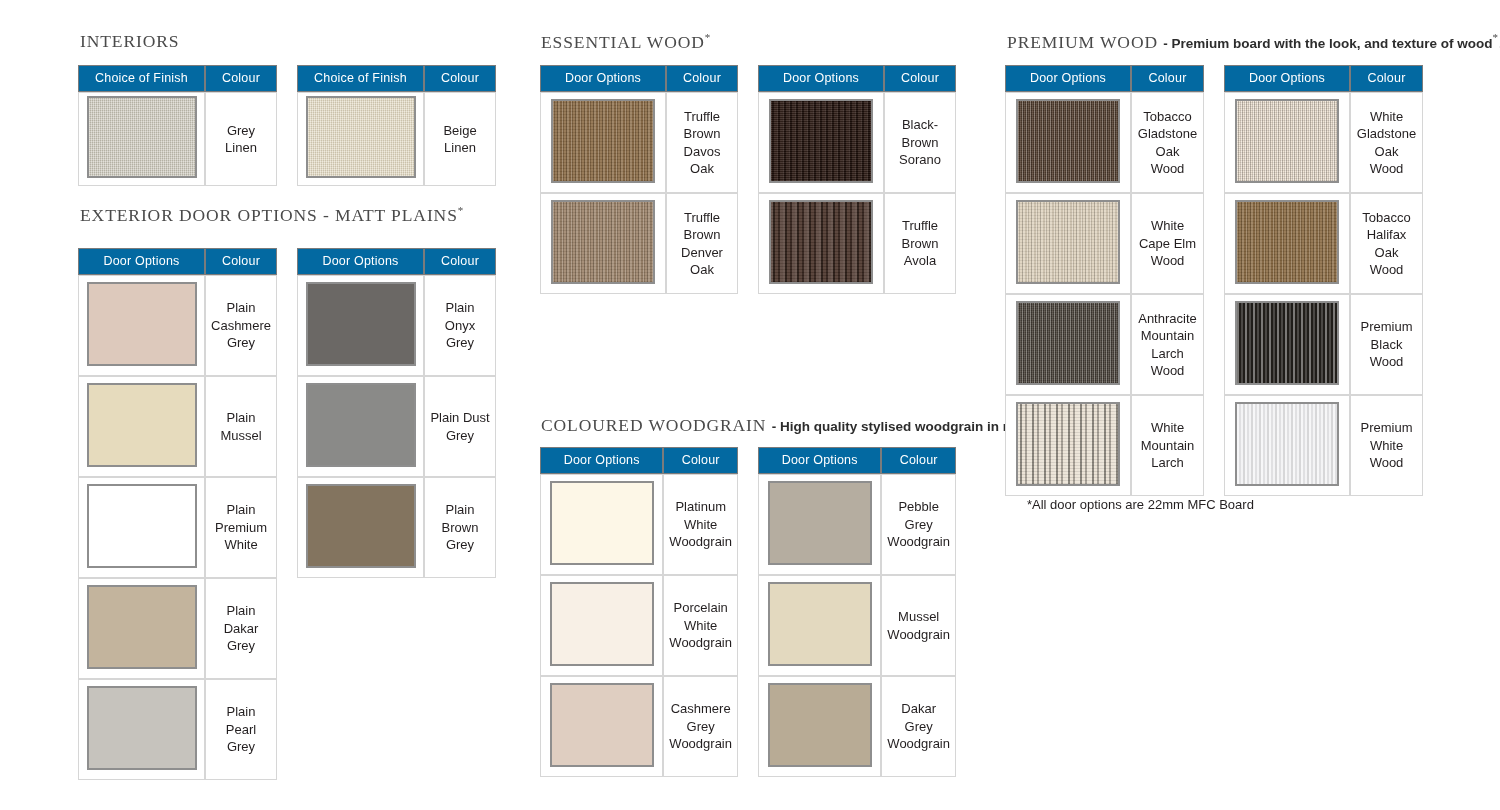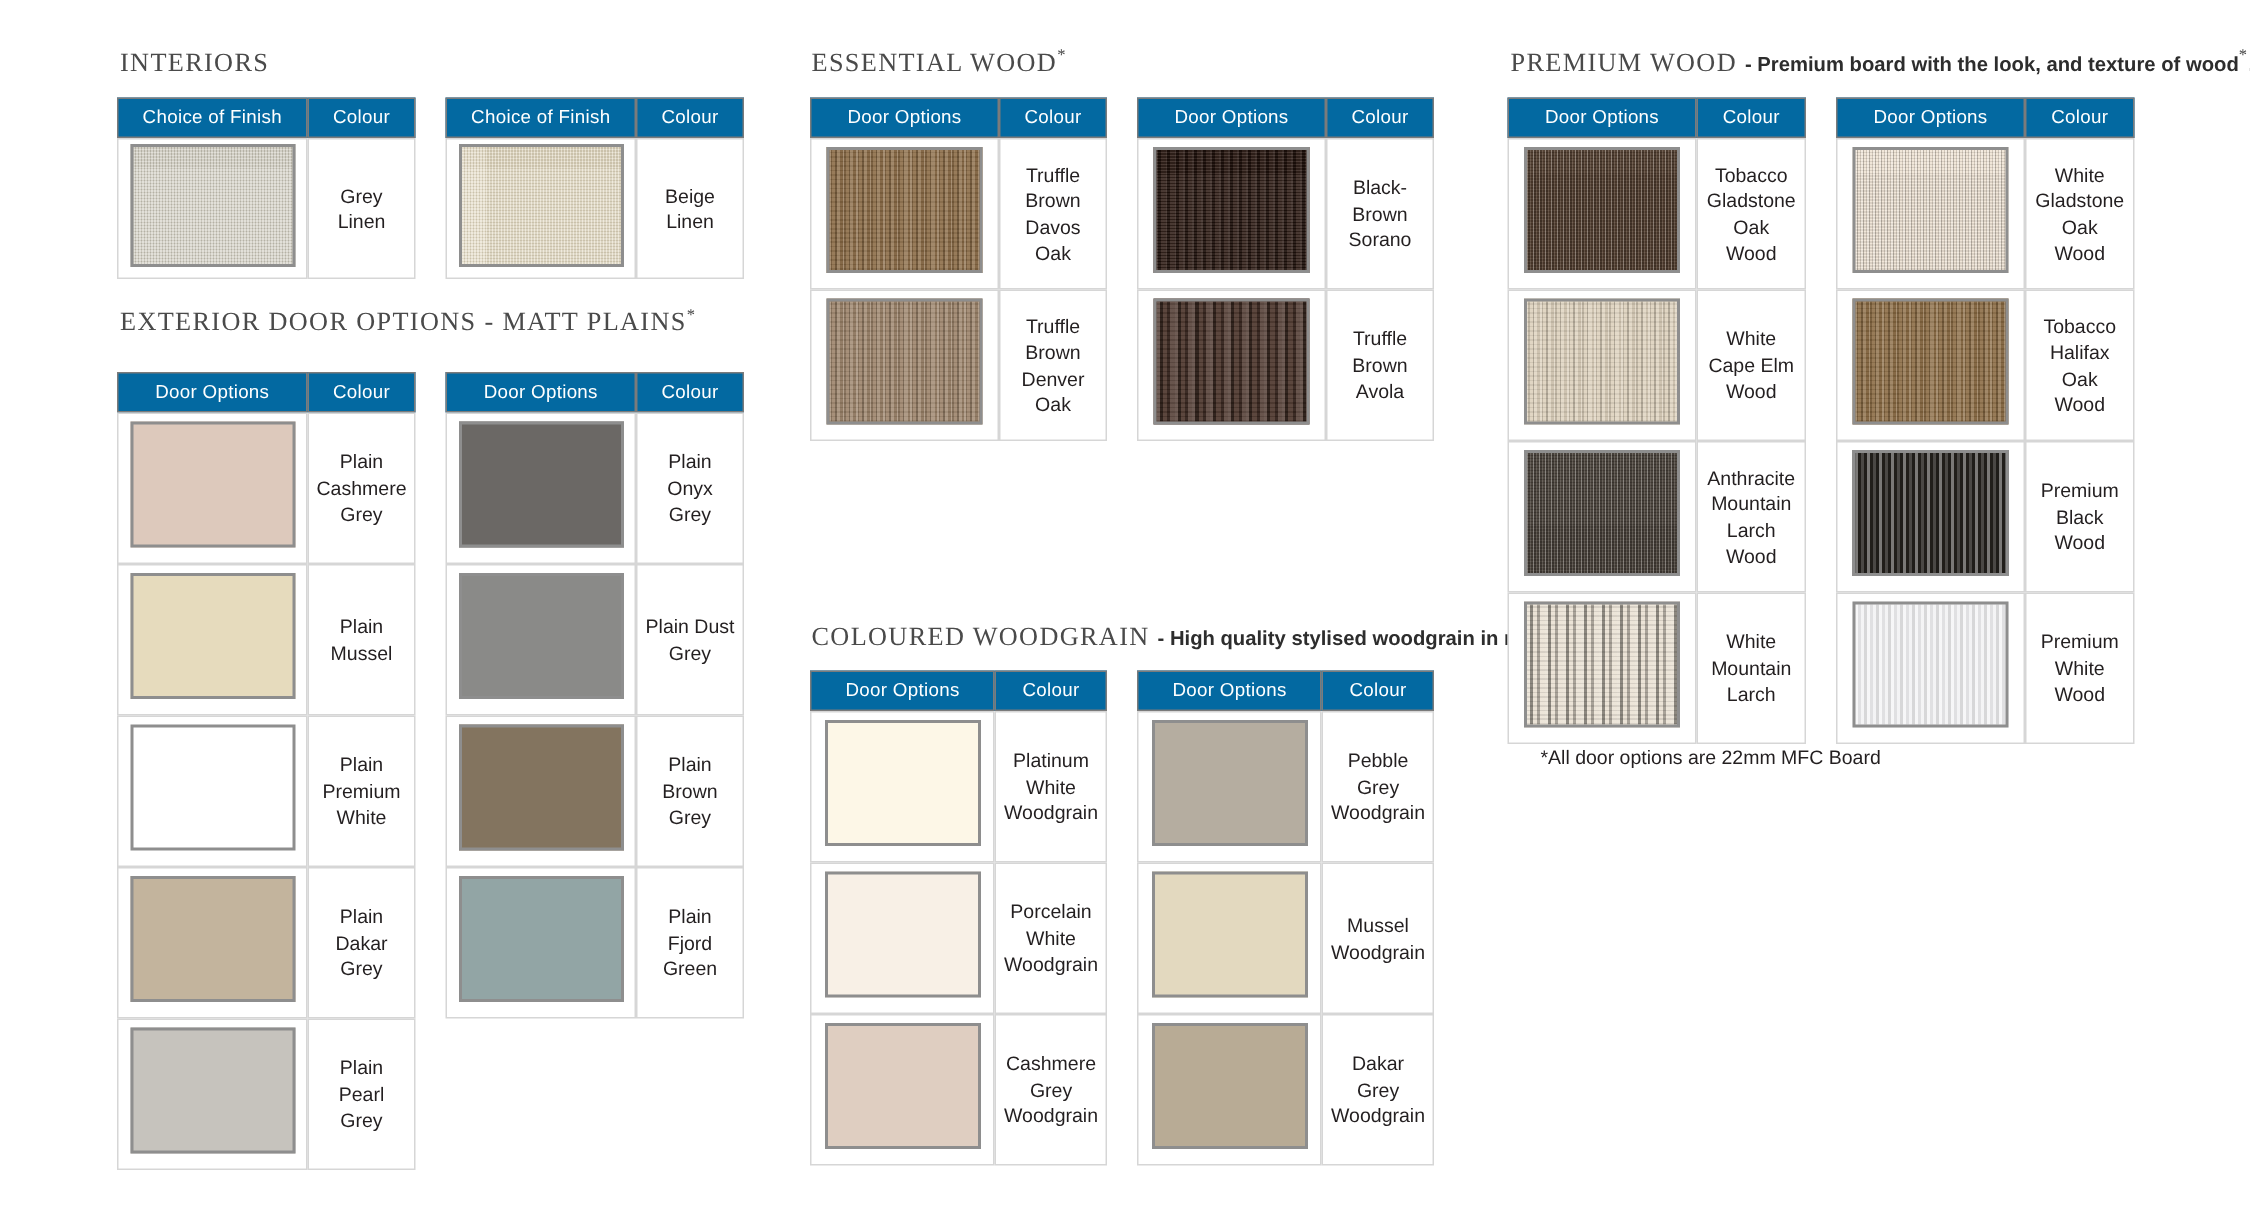--- a/index.html
+++ b/index.html
@@ -213,24 +213,20 @@
           <td class="name-cell">Plain Onyx Grey</td>
         </tr>
         <tr>
           <td class="sw-cell" style="height: 99px;"><div class="sw tx-plain" style="width: 110px; height: 84px; background-color: rgb(138, 138, 136);"></div></td>
           <td class="name-cell">Plain Dust Grey</td>
         </tr>
         <tr>
           <td class="sw-cell" style="height: 99px;"><div class="sw tx-plain" style="width: 110px; height: 84px; background-color: rgb(131, 116, 95);"></div></td>
           <td class="name-cell">Plain Brown Grey</td>
         </tr>
-        <tr>
-          <td class="sw-cell" style="height: 99px;"><div class="sw tx-plain" style="width: 110px; height: 84px; background-color: rgb(146, 165, 165);"></div></td>
-          <td class="name-cell">Plain Fjord Green</td>
-        </tr>
       </tbody>
     </table>
     <table class="tbl" style="left: 540px; top: 65px; width: 198px;">
       <thead>
         <tr>
           <th class="hdr" style="width: 124px;">Door Options</th>
           <th class="hdr">Colour</th>
         </tr>
       </thead>
       <tbody>

